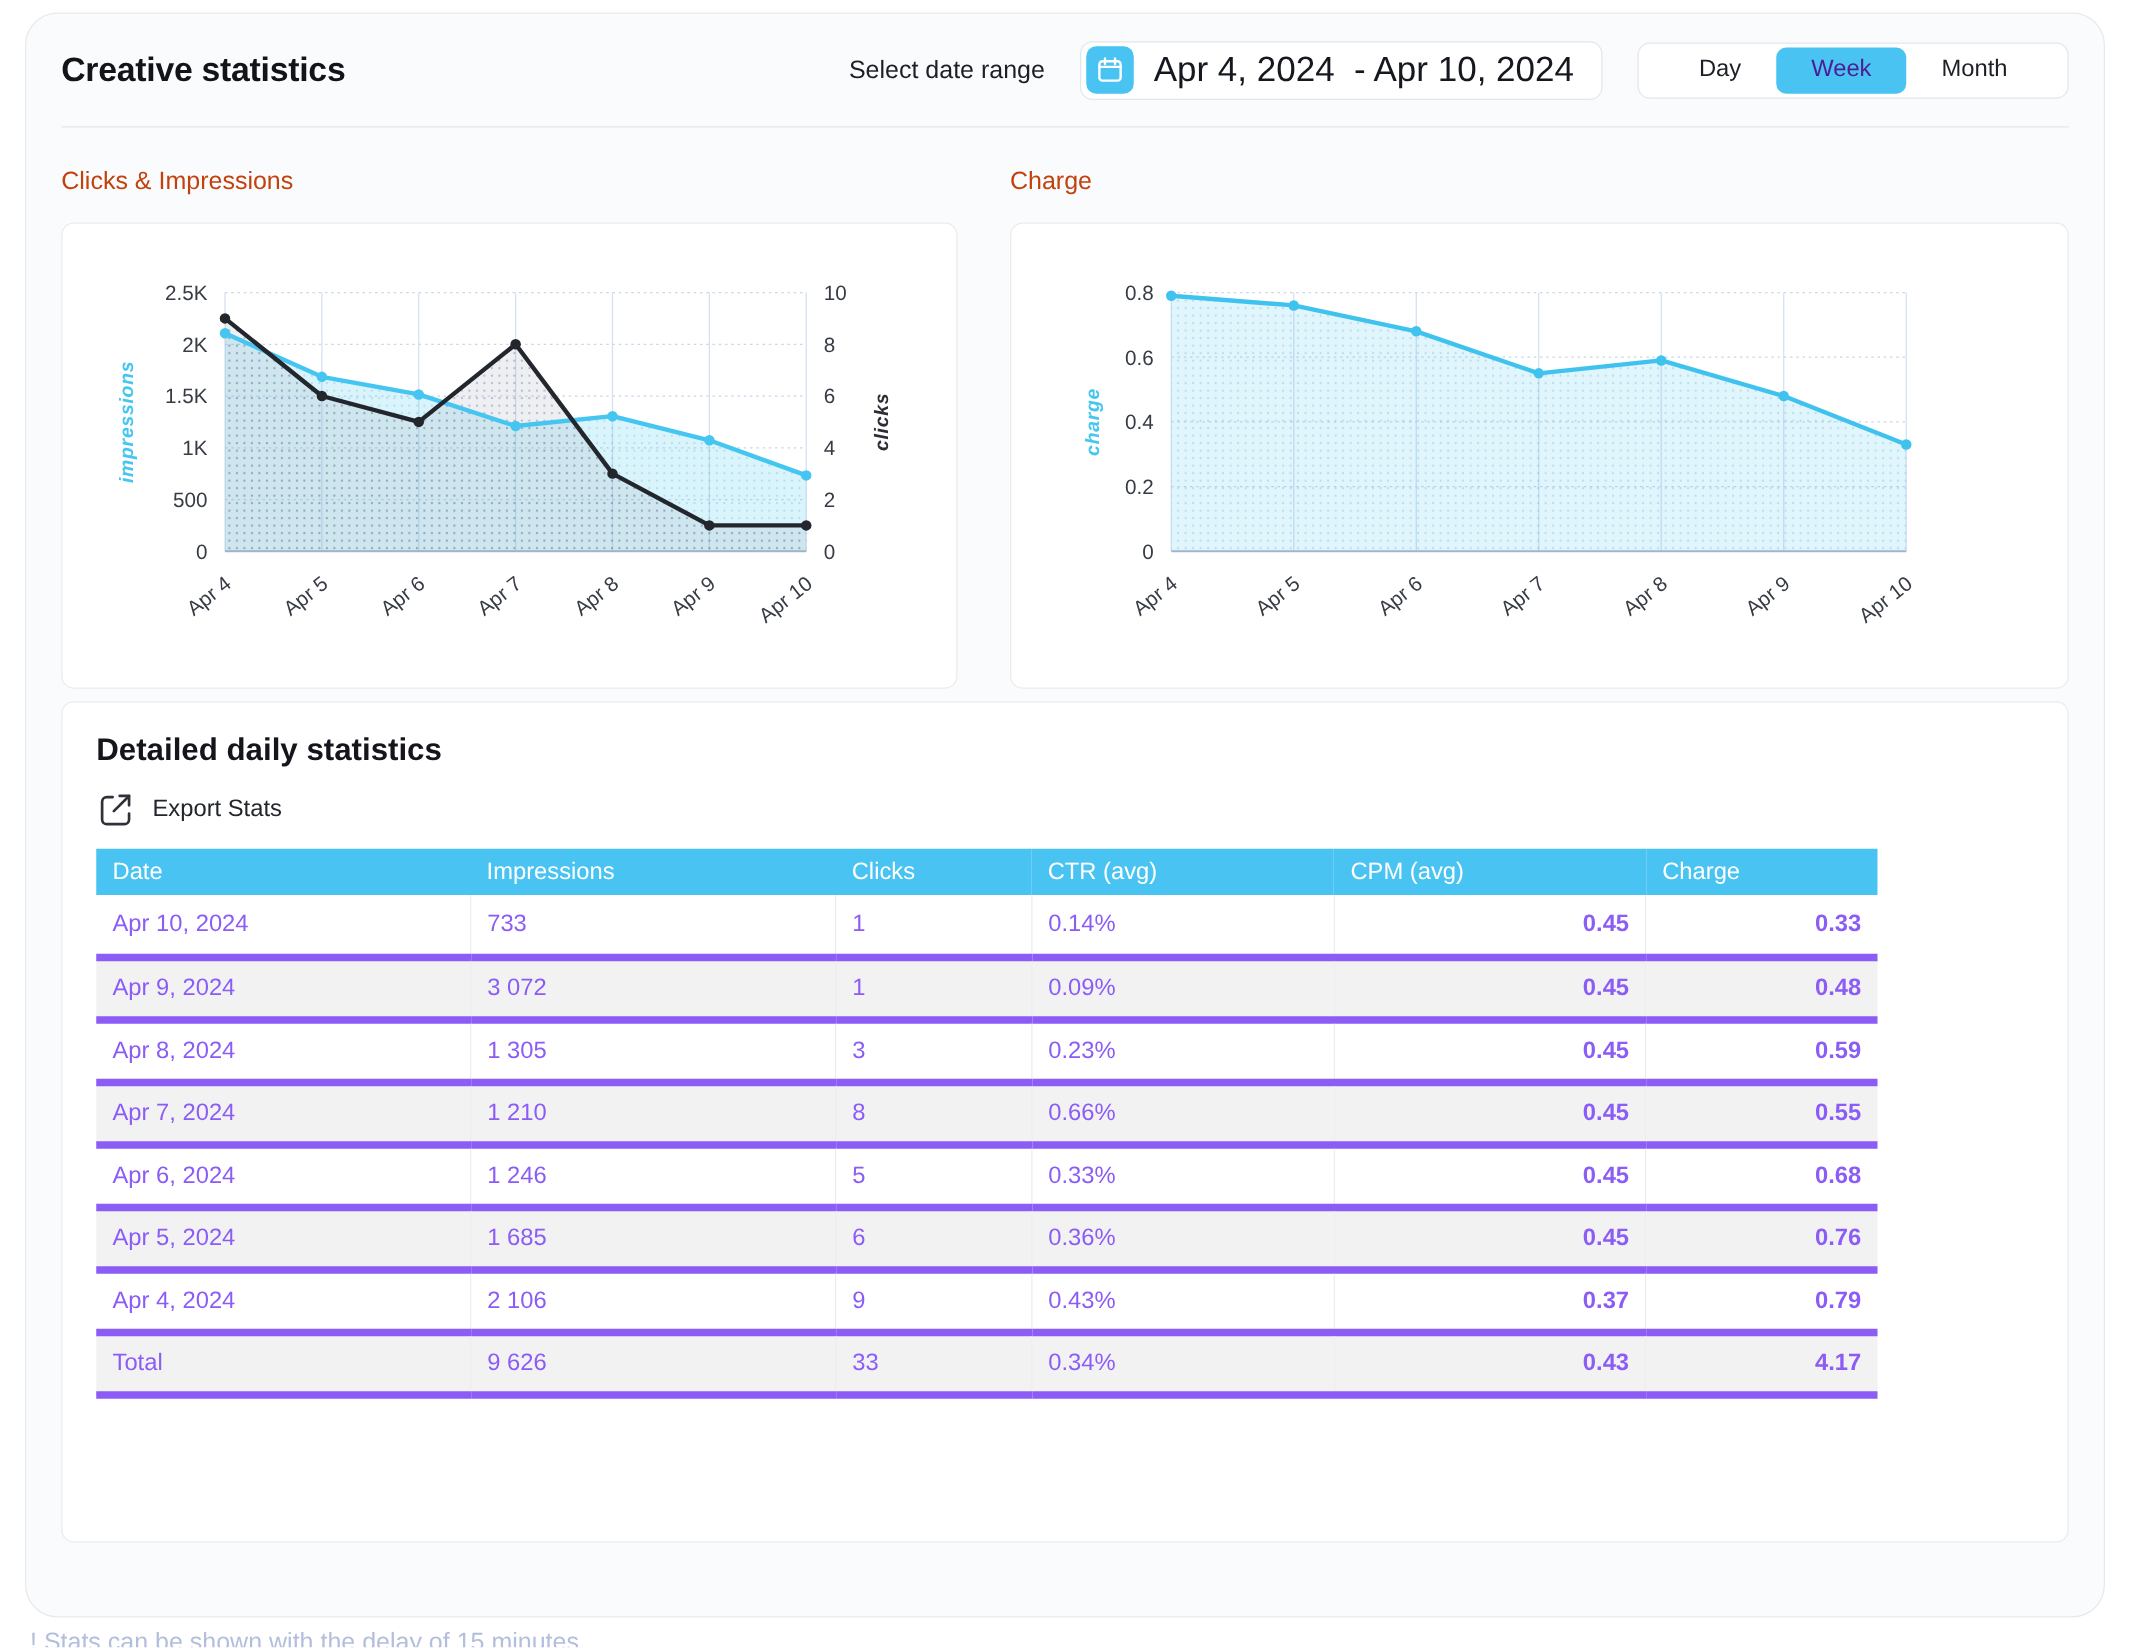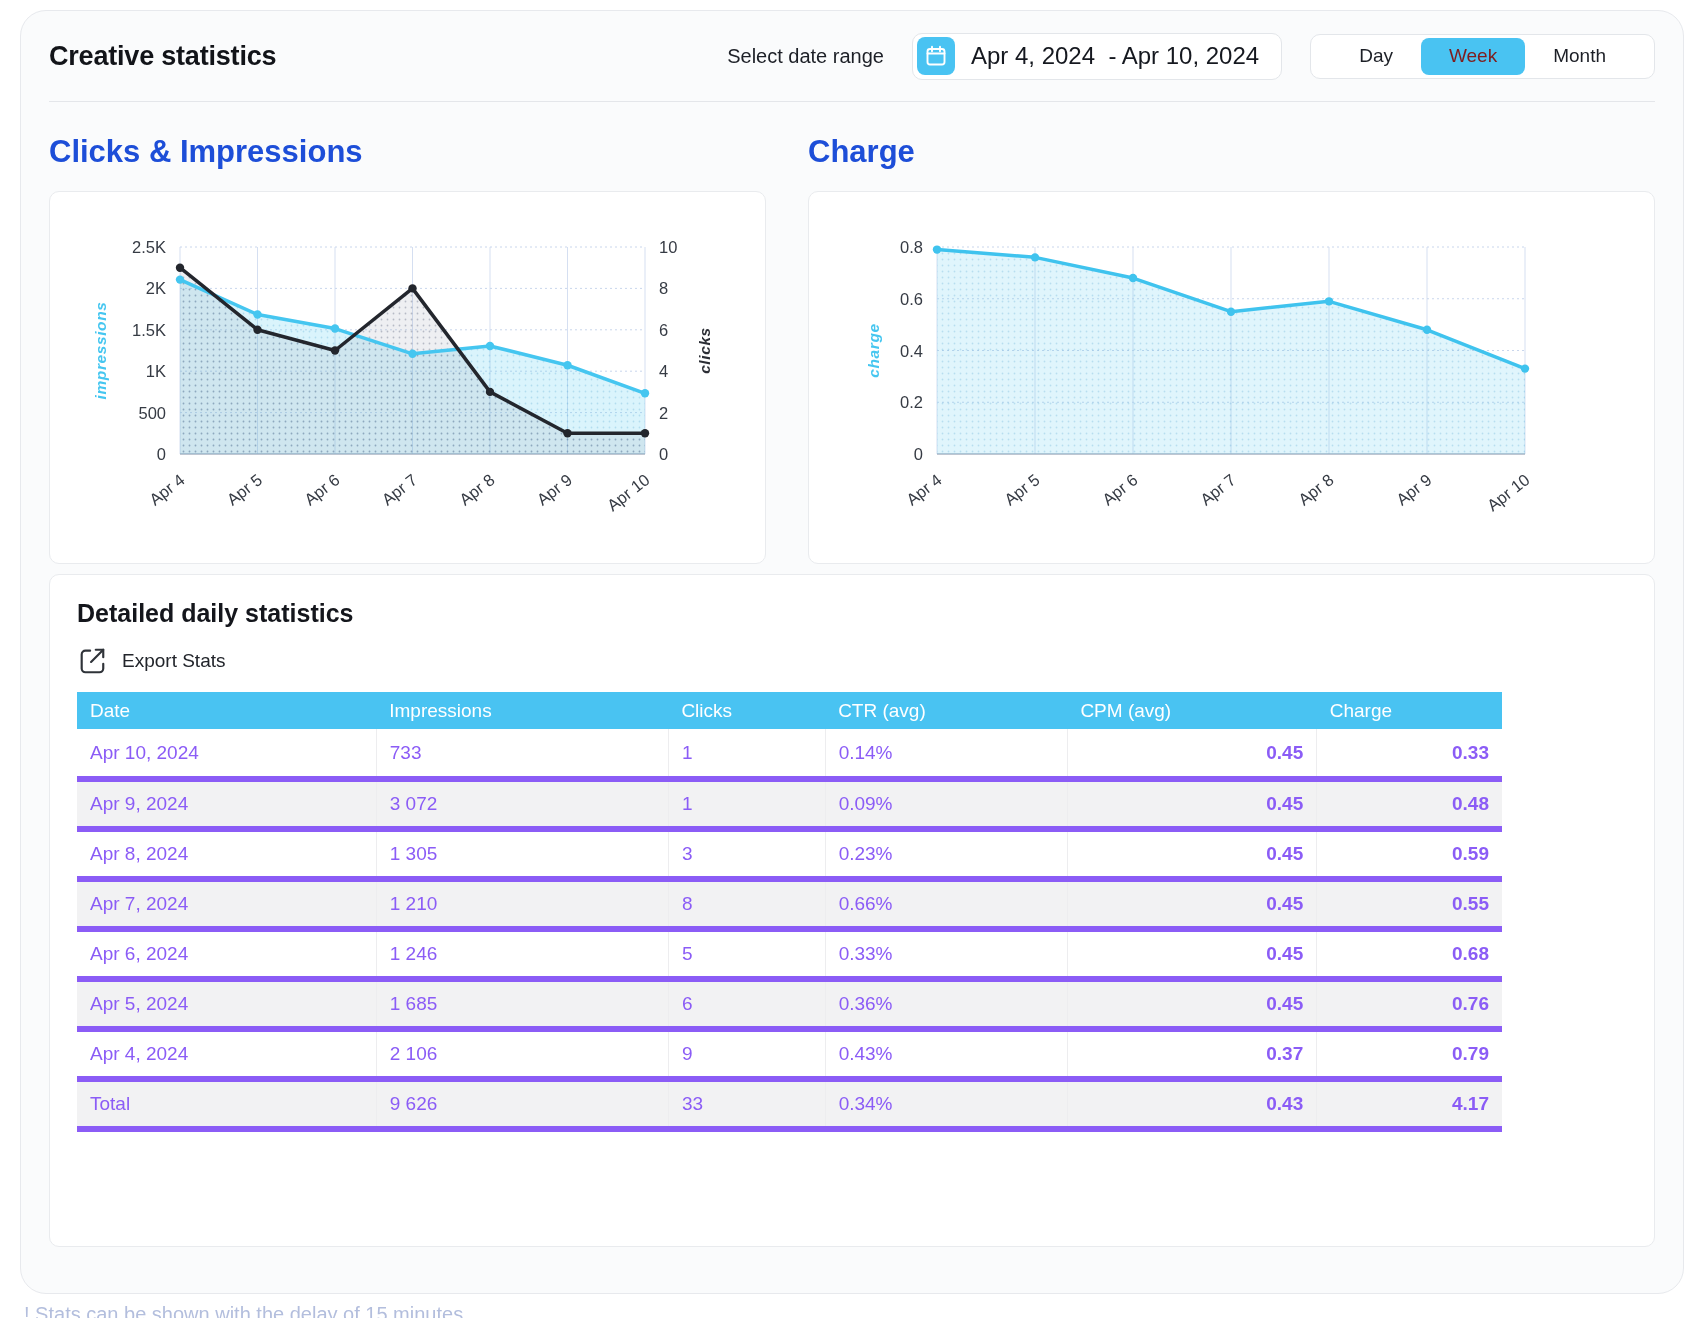--- a/index.html
+++ b/index.html
@@ -20,36 +20,36 @@
   .header-right { margin-left:auto; display:flex; align-items:center; gap:28px; }
   .select-label { font-size:20px; color:#1c1f26; }
   .date-picker {
     display:flex; align-items:center; gap:16px; background:#fff;
     border:1px solid #e3e6ea; border-radius:10px; height:47px; padding:4px; cursor:pointer;
   }
   .cal-btn {
     width:38px; height:38px; background:#49c3f2; border-radius:8px; border:none;
     display:flex; align-items:center; justify-content:center; cursor:pointer; flex:none;
   }
-  .date-text { font-size:24px; font-weight:500; color:#15181f; padding-right:18px; white-space:pre; }
+  .date-text { font-size:28px; font-weight:500; color:#15181f; padding-right:18px; white-space:pre; }
   .range-toggle {
     display:flex; align-items:center; background:#fff; border:1px solid #e3e6ea;
     border-radius:10px; height:45px; padding:20px;
   }
   .toggle-btn {
     border:none; background:transparent; font-family:inherit; font-size:19px;
     color:#1c1f26; height:37px; padding:0 28px; border-radius:8px; cursor:pointer;
   }
-  .toggle-btn.active { background:#49c3f2; color:#7f1d1d; }
+  .toggle-btn.active { background:#49c3f2; color:#4c1d95; }
   .divider { border:none; border-top:1px solid #e4e6ea; margin:0; }
   
   .charts-row { display:flex; gap:42px; }
   .chart-col-left { width:717px; flex:none; }
   .chart-col-right { flex:1; min-width:0; }
-  .section-title { font-size:31px; font-weight:700; margin:32px 0 0; color:#1d4ed8; }
+  .section-title { font-size:20px; font-weight:400; margin:32px 0 0; color:#c2410c; }
   .chart-card {
     margin-top:21px; background:#fff; border:1px solid #e9ebee; border-radius:10px;
     height:373px; overflow:hidden;
   }
   .chart-card svg { display:block; width:100%; height:100%; }
   svg text { font-family:"Liberation Sans", sans-serif; }
   svg .tick  { font-size:16.5px; fill:#363b44; }
   svg .xlab  { font-size:16.5px; fill:#363b44; }
   svg .axt   { font-size:15.5px; font-style:italic; font-weight:700; letter-spacing:0.6px; }
   

